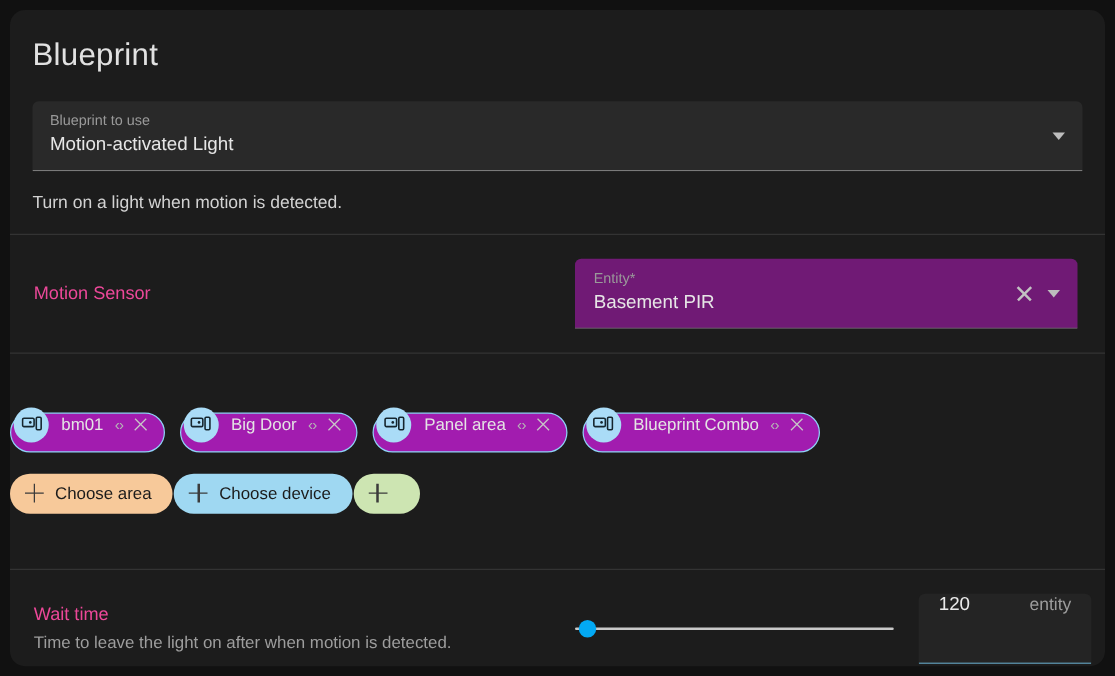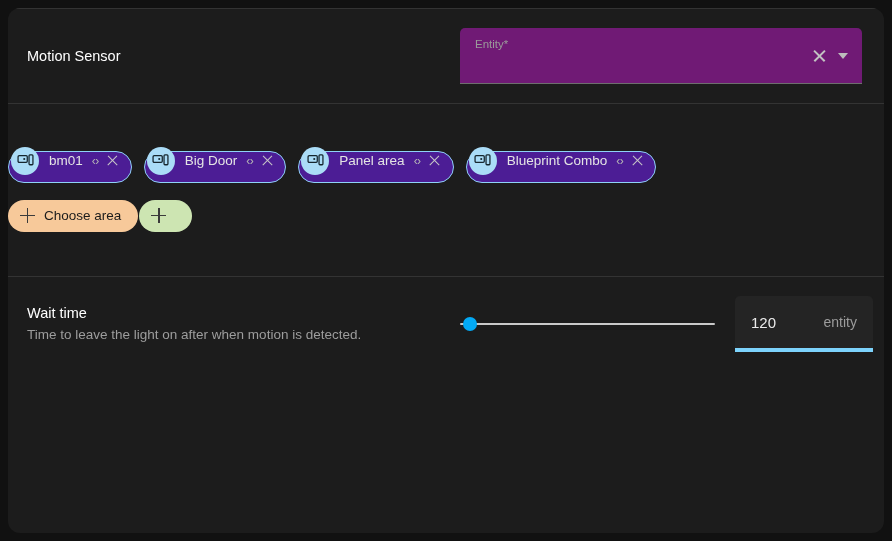--- a/index.html
+++ b/index.html
@@ -94,21 +94,21 @@
     box-sizing: border-box;
   }
   .row-label-col {
     width: 452px;
     flex: 0 0 452px;
     padding-left: 19px;
     box-sizing: border-box;
   }
   .row-label {
     font-size: 14.5px;
-    color: #ffffff;
+    color: #ec4899;
     line-height: 20px;
   }
   .row-desc {
     font-size: 13.5px;
     color: #9d9d9d;
     line-height: 20px;
     margin-top: 2px;
   }
   .row-control-col {
     flex: 1 1 auto;
@@ -166,21 +166,21 @@
     flex-wrap: wrap;
     gap: 9px 12px;
     padding-top: 2px;
   }
   .chip {
     display: inline-flex;
     align-items: center;
     height: 32px;
     border: 1px solid #8fd2f7;
     border-radius: 16px;
-    background: #4c1d95;
+    background: #a21caf;
     padding: 0 11px 12px 2px;
     cursor: pointer;
     box-sizing: border-box;
   }
   .chip-avatar {
     width: 28px;
     height: 28px;
     border-radius: 50%;
     background: #aadcf7;
     display: flex;
@@ -286,52 +286,66 @@
     height: 14px;
     border-radius: 50%;
     background: #03a9f4;
   }
   .number-field {
     position: relative;
     width: 138px;
     height: 56px;
     background: #242424;
     border-radius: 5px 5px 0 0;
-    border-bottom: 4px solid #7dd3fc;
-    box-sizing: border-box;
-    display: flex;
-    align-items: center;
+    border-bottom: 1px solid #7dd3fc;
+    box-sizing: border-box;
+    display: flex;
+    align-items: flex-start;
     padding: 0 16px;
     cursor: text;
   }
   .number-value {
     font-size: 15px;
     color: #eaeaea;
   }
   .number-suffix {
     font-size: 14px;
     color: #9c9c9c;
     margin-left: auto;
   }
 </style>
 </head>
 <body>
 
 <div class="card">
 
+  <div class="section-top">
+    <div class="page-title">Blueprint</div>
+
+    <div class="picker-wrap">
+      <div class="select-field">
+        <div class="field-label">Blueprint to use</div>
+        <div class="field-value">Motion-activated Light</div>
+        <div class="caret"></div>
+      </div>
+    </div>
+
+    <div class="blueprint-desc">Turn on a light when motion is detected.</div>
+  </div>
 
   <div class="divider"></div>
 
   <div class="row row-motion">
     <div class="row-label-col">
       <div class="row-label">Motion Sensor</div>
     </div>
     <div class="row-control-col">
       <div class="entity-field">
         <div class="field-label">Entity*</div>
+        <div class="field-value">Basement PIR</div>
         <div class="entity-icons">
           <div class="x-icon"></div>
           <div style="position:relative;width:12px;height:12px;">
             <div style="position:absolute;left:0;top:3px;width:0;height:0;border-left:5px solid transparent;border-right:5px solid transparent;border-top:6px solid #bdbdbd;"></div>
           </div>
         </div>
       </div>
     </div>
   </div>
 
@@ -389,20 +403,24 @@
             <span class="chip-code">‹›</span>
             <span class="chip-x"></span>
           </div>
         </div>
 
       <div class="choose-row" id="choose-row">
           <button class="choose-btn" style="background: rgb(247, 201, 154);">
             <span class="plus"></span>
             <span>Choose area</span>
           </button>
+          <button class="choose-btn" style="background: rgb(159, 216, 242);">
+            <span class="plus"></span>
+            <span>Choose device</span>
+          </button>
           <button class="choose-btn" style="background: rgb(205, 229, 178);">
             <span class="plus"></span>
           </button>
         </div>
 
     </div>
   </div>
 
   <div class="divider"></div>
 

